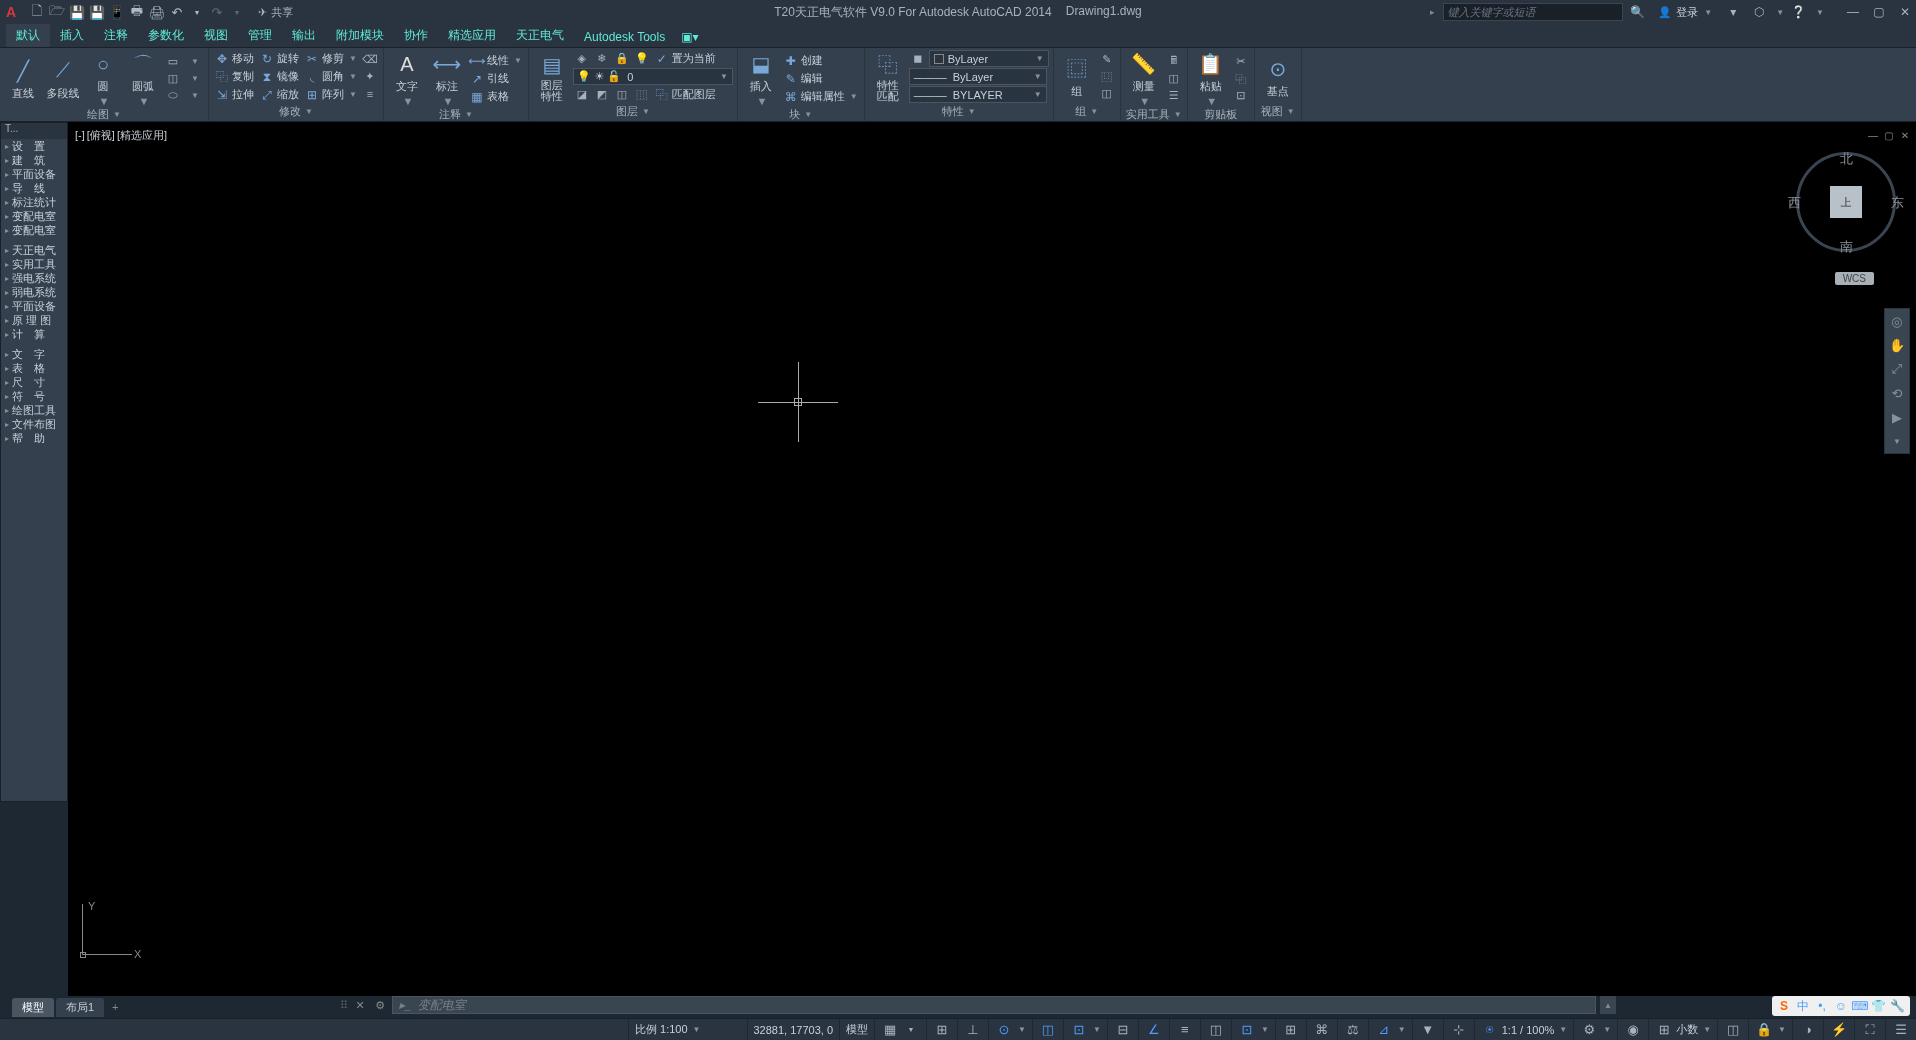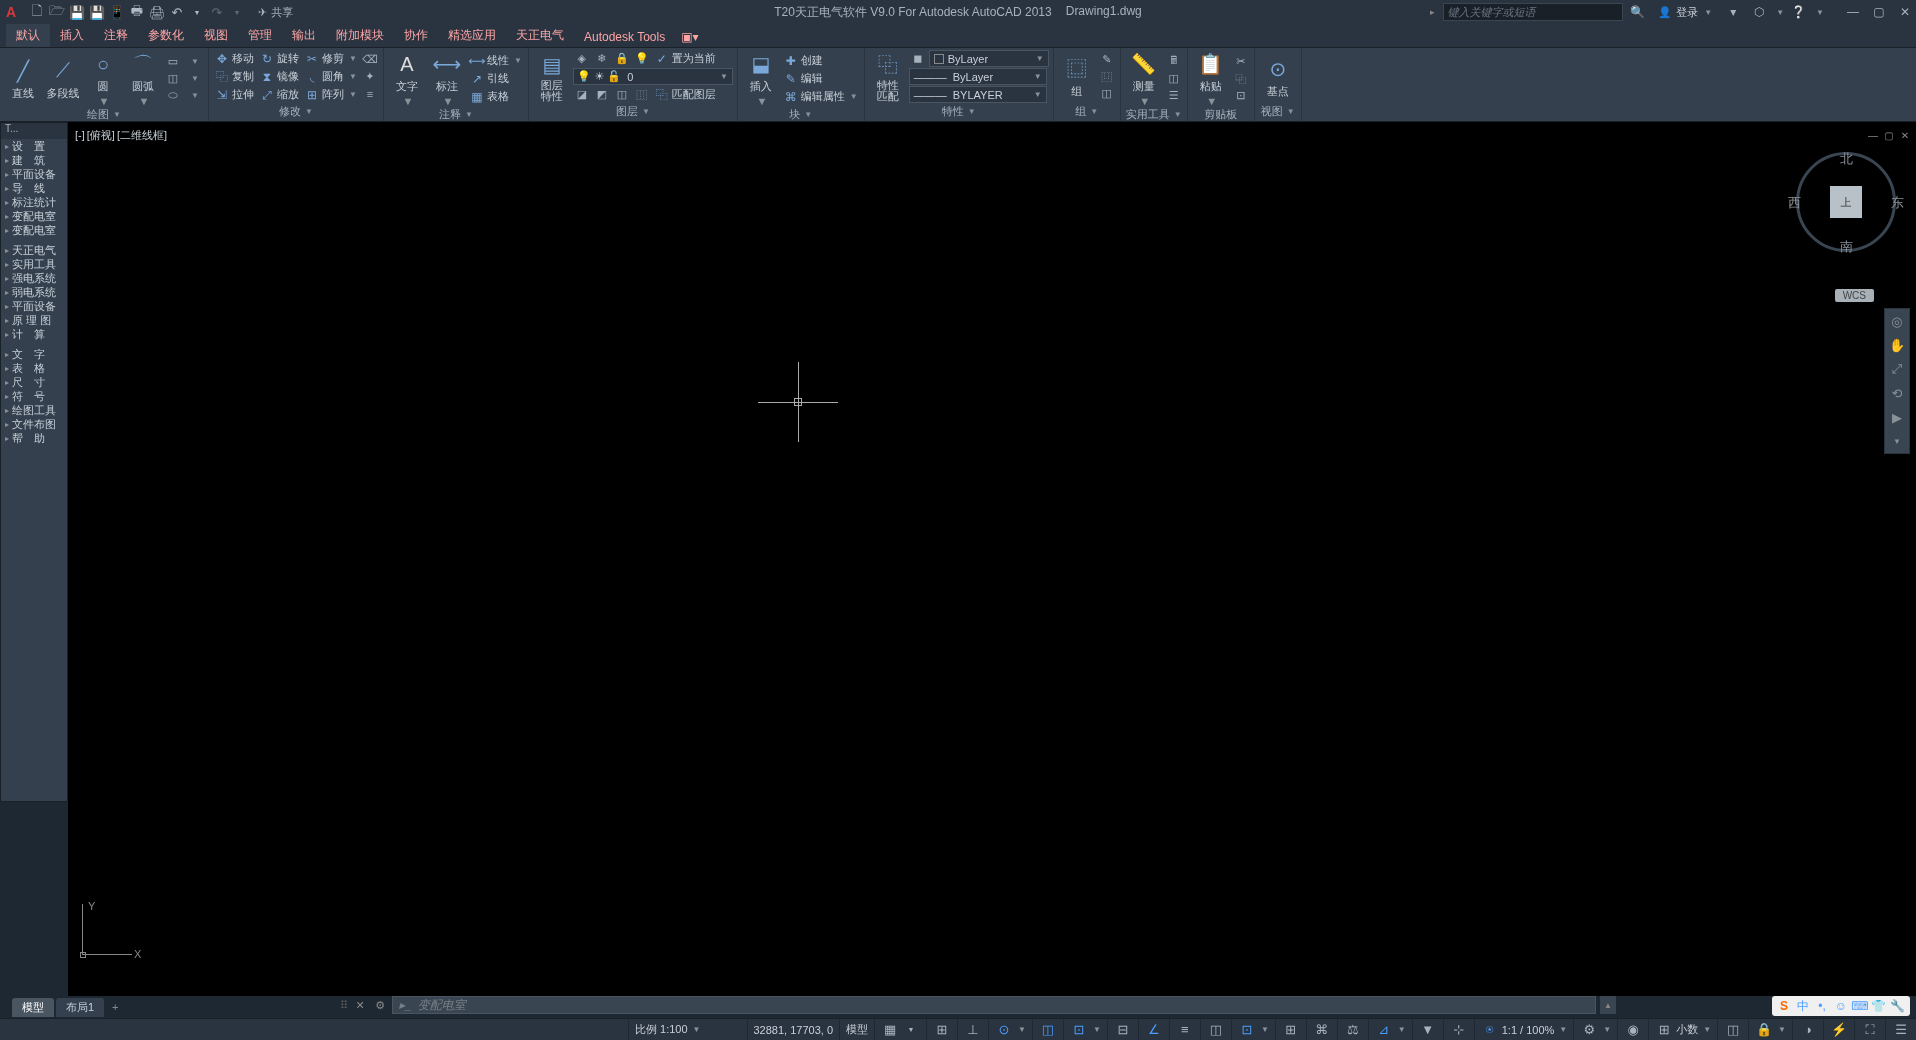--- a/index.html
+++ b/index.html
@@ -12,21 +12,21 @@
 .qat-btn { width:18px; height:18px; display:flex; align-items:center; justify-content:center; color:#b0bac4; font-size:13px; }
 .share { display:flex; align-items:center; gap:4px; margin-left:12px; color:#a8b2bc; }
 .title-center { position:absolute; left:50%; transform:translateX(-50%); display:flex; gap:14px; color:#a8b2bc; font-size:12px; }
 .title-right { margin-left:auto; display:flex; align-items:center; gap:4px; }
 .search-box { width:180px; height:18px; background:#1a2028; border:1px solid #3a4552; padding:0 4px; color:#6a7480; font-style:italic; font-size:11px; display:flex; align-items:center; }
 .login { display:flex; align-items:center; gap:4px; margin:0 6px; }
 .win-btn { width:22px; height:22px; display:flex; align-items:center; justify-content:center; color:#a8b2bc; font-size:12px; }
 
 
 .menubar { height:24px; background:#2a3340; display:flex; align-items:flex-end; padding-left:6px; border-bottom:1px solid #1a2028; }
-.tab { padding:3px 10px; color:#fca5a5; font-size:12px; }
+.tab { padding:3px 10px; color:#5eead4; font-size:12px; }
 .tab.active { background:#34404e; }
 
 
 .ribbon { height:74px; background:#34404e; display:flex; border-bottom:1px solid #1a2028; }
 .panel { border-right:1px solid #2a3340; display:flex; flex-direction:column; padding:2px 4px; }
 .panel-body { flex:1; display:flex; align-items:center; gap:2px; }
 .panel-label { height:16px; text-align:center; font-size:11px; color:#a8b2bc; display:flex; justify-content:center; align-items:center; gap:2px; }
 .big-btn { display:flex; flex-direction:column; align-items:center; justify-content:center; width:38px; gap:1px; color:#c8d0d8; }
 .big-btn .ico { width:28px; height:28px; display:flex; align-items:center; justify-content:center; font-size:20px; color:#7aa8d8; }
 .big-btn span { font-size:11px; }
@@ -63,21 +63,21 @@
 .ucs-o { position:absolute; bottom:-4px; left:-2px; width:6px; height:6px; border:1px solid #888; }
 
 
 .viewcube { position:absolute; top:30px; right:20px; width:100px; height:100px; }
 .vc-ring { position:absolute; width:100px; height:100px; border:3px solid #3a4552; border-radius:50%; }
 .vc-cube { position:absolute; top:34px; left:34px; width:32px; height:32px; background:#b8c0c8; display:flex; align-items:center; justify-content:center; font-size:11px; color:#333; }
 .vc-n { position:absolute; top:-2px; left:44px; font-size:13px; color:#8a9299; }
 .vc-s { position:absolute; bottom:-4px; left:44px; font-size:13px; color:#8a9299; }
 .vc-e { position:absolute; top:42px; right:-8px; font-size:13px; color:#8a9299; }
 .vc-w { position:absolute; top:42px; left:-8px; font-size:13px; color:#8a9299; }
-.wcs-badge { position:absolute; top:167px; right:42px; padding:1px 8px; background:#a8b0b8; color:#444; font-size:10px; border-radius:2px; }
+.wcs-badge { position:absolute; top:150px; right:42px; padding:1px 8px; background:#a8b0b8; color:#444; font-size:10px; border-radius:2px; }
 .navbar { position:absolute; top:186px; right:6px; width:26px; background:#3a4552; border:1px solid #2a3340; display:flex; flex-direction:column; }
 .navbar div { height:24px; display:flex; align-items:center; justify-content:center; color:#8a9299; font-size:13px; }
 
 
 .cmdline { position:absolute; bottom:26px; left:340px; right:300px; height:18px; display:flex; align-items:center; gap:4px; }
 .cmd-handle { color:#666; }
 .cmd-tool { width:16px; height:16px; color:#888; display:flex; align-items:center; justify-content:center; }
 .cmd-input { flex:1; height:18px; background:#3a4552; border:1px solid #4a5562; display:flex; align-items:center; padding:0 6px; color:#778088; font-style:italic; font-size:12px; }
 .cmd-scroll { width:16px; height:18px; background:#3a4552; color:#888; display:flex; align-items:center; justify-content:center; font-size:8px; }
 
@@ -114,21 +114,21 @@
     <div class="qat-btn">↶</div>
     <div class="qat-btn" style="font-size:7px">▼</div>
     <div class="qat-btn" style="opacity:.4">↷</div>
     <div class="qat-btn" style="font-size:7px;opacity:.4">▼</div>
   </div>
   <div class="share">
     <span>✈</span>
     <span>共享</span>
   </div>
   <div class="title-center">
-    <span>T20天正电气软件 V9.0 For Autodesk AutoCAD 2013</span>
+    <span>T20天正电气软件 V9.0 For Autodesk AutoCAD 2014</span>
     <span>Drawing1.dwg</span>
   </div>
   <div class="title-right">
     <span style="color:#888;font-size:9px;margin-right:4px">▸</span>
     <div class="search-box">
         <span>键入关键字或短语</span>
       </div>
     <div class="win-btn">🔍</div>
     <div class="login">
       <span>👤</span>
@@ -498,21 +498,21 @@
   <div class="sp-item">表　格</div>
   <div class="sp-item">尺　寸</div>
   <div class="sp-item">符　号</div>
   <div class="sp-item">绘图工具</div>
   <div class="sp-item">文件布图</div>
   <div class="sp-item">帮　助</div>
 </div>
 
 <div class="draw-area">
   <div class="vp-label">
-    <span>[-]</span><span>[俯视]</span><span>[二维线框]</span>
+    <span>[-]</span><span>[俯视]</span><span>[精选应用]</span>
   </div>
   <div class="vp-ctrl">
     <div>—</div>
     <div>▢</div>
     <div>✕</div>
   </div>
   <div class="crosshair">
     <div class="h"></div>
       <div class="v"></div>
       <div class="box"></div>

